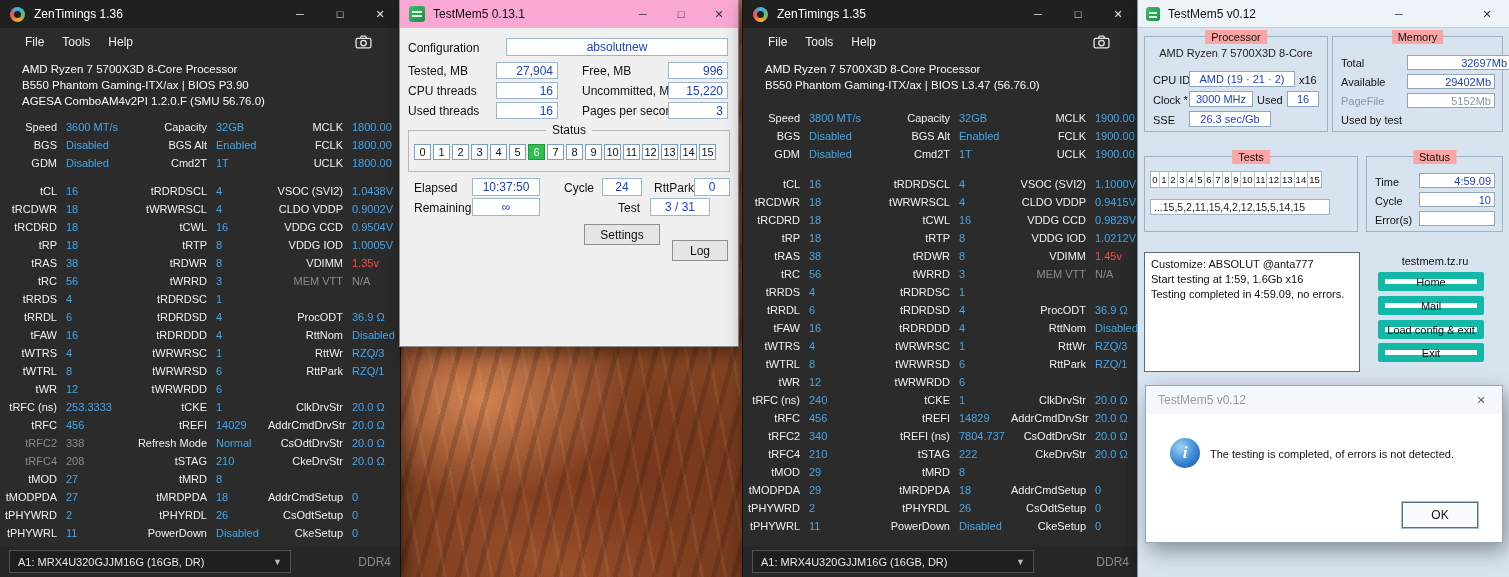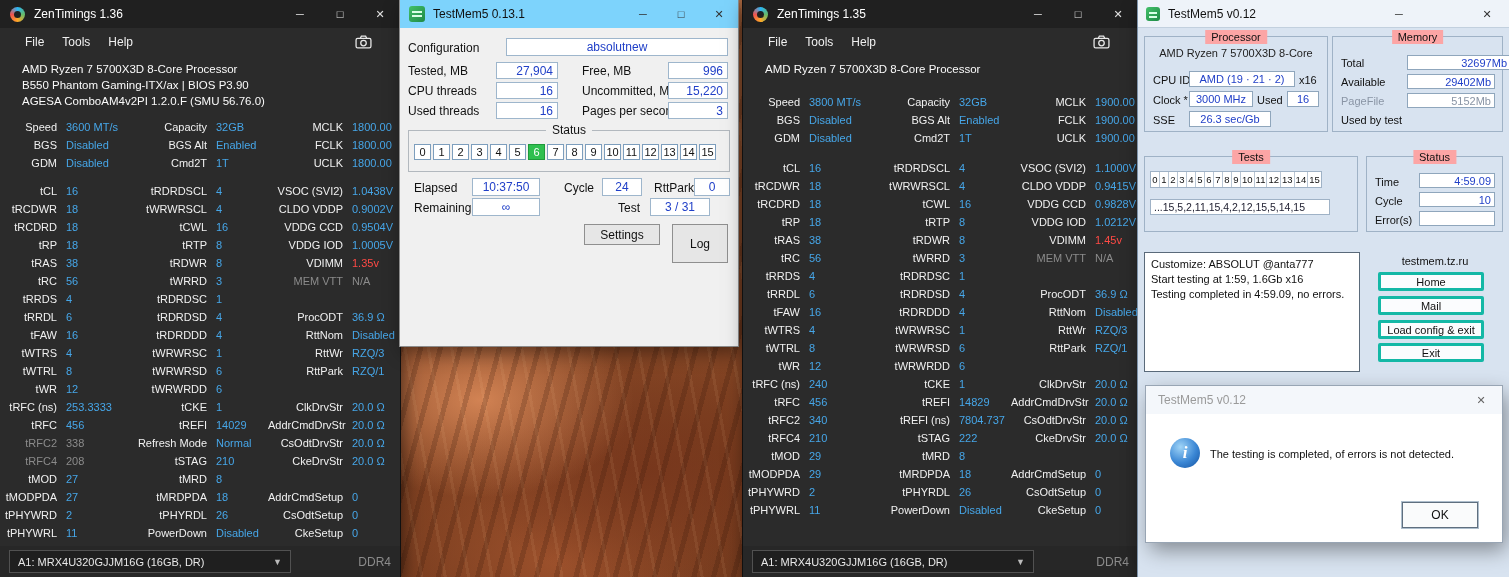--- a/index.html
+++ b/index.html
@@ -40,21 +40,21 @@
   .zt-main{margin-top:10px}
   #zt2 .zt-top{margin-top:16px}
   #zt2 .zt-main{margin-top:12px}
   .zt-bottom{position:absolute;left:0;right:0;bottom:0;height:31px;display:flex;align-items:center;padding:0 9px;background:#272727}
   .dimm{width:282px;height:23px;background:#1f1f1f;border:1px solid #515151;display:flex;align-items:center;padding:0 8px;font-size:11px;color:#e8e8e8;white-space:nowrap}
   .dimm .caret{margin-left:auto;font-size:9px;color:#bbb}
   .ddr{margin-left:auto;font-size:12px;color:#8b8b8b}
 
   
   .tm5a{background:#f0f0f0;box-shadow:0 0 0 1px #8c8c8c,3px 6px 18px rgba(0,0,0,.45)}
-  .lt-titlebar{height:28px;background:#7dd3fc;display:flex;align-items:center;padding-left:9px}
+  .lt-titlebar{height:28px;background:#f9a8d4;display:flex;align-items:center;padding-left:9px}
   .tm5-icon{width:16px;height:16px;border-radius:3px;background:linear-gradient(135deg,#43c06a,#1e8a45);margin-right:8px;position:relative;flex:0 0 auto}
   .tm5-icon::after{content:"";position:absolute;left:3px;right:3px;top:5px;height:2px;background:#d8ffe6;box-shadow:0 4px 0 #d8ffe6}
   .lt-title{font-size:12px;color:#111;white-space:nowrap}
   .lt-cap{width:38px;height:28px;display:flex;align-items:center;justify-content:center;color:#333;font-size:11px}
   .lbl{position:absolute;font-size:12px;color:#111;white-space:nowrap}
   .fbox{position:absolute;background:#fff;border:1px solid #9eb6cc;font-size:12px;color:#2140c8;display:flex;align-items:center;justify-content:flex-end;padding:0 4px;height:18px;white-space:nowrap}
   .fbox.center{justify-content:center}
   .groupbox{position:absolute;border:1px solid #b2b8be}
   .gb-label{position:absolute;top:-8px;left:50%;transform:translateX(-50%);background:#f0f0f0;padding:0 6px;font-size:12px;color:#111;white-space:nowrap;line-height:14px}
   .cells{position:absolute;left:5px;top:13px;display:flex}
@@ -68,21 +68,21 @@
   .tm5b-titlebar{height:28px;background:#eef3f9;display:flex;align-items:center;padding-left:8px;border-bottom:1px solid #c2d0de;position:relative}
   .tm5b .lbl{font-size:11px}
   .tm5b .fbox{font-size:11px;height:16px;border-color:#8fa6bc;padding:0 3px}
   .gb2{position:absolute;border:1px solid #9fb2c6}
   .gb2 .gb-label{background:#fca5a5;font-size:11px;top:-7px}
   .cpu-name{position:absolute;left:0;right:0;top:10px;text-align:center;font-size:11px;color:#222;white-space:nowrap}
   .tstrip{position:absolute;display:flex;border:1px solid #9fb2c6;background:#fff;height:17px}
   .tcell{display:inline-flex;min-width:9px;padding:0 1px;height:15px;border-right:1px solid #b9c6d4;background:#fff;color:#111;font-size:9.5px;align-items:center;justify-content:center}
   .tcell:last-child{border-right:none}
   .seqbox{position:absolute;background:#fff;border:1px solid #9fb2c6;font-size:10.5px;color:#223;display:flex;align-items:center;padding:0 3px;white-space:nowrap;overflow:hidden;height:16px}
-  .btn2{position:absolute;display:flex;align-items:center;justify-content:center;background:#fbfcfe;border:3px solid #14b8a6;font-size:11px;color:#111;border-radius:2px;white-space:nowrap}
+  .btn2{position:absolute;display:flex;align-items:center;justify-content:center;background:#fbfcfe;border:7px solid #14b8a6;font-size:11px;color:#111;border-radius:2px;white-space:nowrap}
   .biglog{position:absolute;background:#fff;border:1px solid #5a6a7a;font-size:11px;color:#111;padding:4px 6px;line-height:15px;white-space:nowrap;overflow:hidden}
   .site{position:absolute;font-size:11px;color:#111;text-align:center;white-space:nowrap}
   .dim2{color:#8a95a5 !important}
 
   
   .dlg{background:#fff;box-shadow:0 0 0 1px #98a5b4,4px 8px 20px rgba(0,0,0,.4)}
   .dlg-titlebar{height:28px;background:#f4f7fb;display:flex;align-items:center;padding-left:12px}
   .dlg-title{font-size:12px;color:#9a9a9a;white-space:nowrap}
   .dlg-close{margin-left:auto;width:42px;height:28px;display:flex;align-items:center;justify-content:center;color:#666;font-size:11px}
   .info-icon{position:absolute;left:24px;top:52px;width:30px;height:30px;border-radius:50%;
@@ -332,21 +332,21 @@
   <div class="fbox center" style="left:202px;top:178px;width:40px">24</div>
   <span class="lbl" style="left:254px;top:181px">RttPark</span>
   <div class="fbox center" style="left:294px;top:178px;width:36px">0</div>
 
   <span class="lbl" style="left:14px;top:201px">Remaining</span>
   <div class="fbox center" style="left:72px;top:198px;width:68px">∞</div>
   <span class="lbl" style="left:218px;top:201px">Test</span>
   <div class="fbox center" style="left:250px;top:198px;width:60px">3 / 31</div>
 
   <div class="btn" style="left:184px;top:224px;width:76px;height:21px">Settings</div>
-  <div class="btn" style="left:272px;top:224px;width:56px;height:39px">Log</div>
+  <div class="btn" style="left:272px;top:240px;width:56px;height:21px">Log</div>
 
 </div>
 
 <div class="window zt" id="zt2" style="left:743px;top:0;width:395px;height:577px">
   <div class="zt-titlebar">
     <span class="zt-appicon"></span>
     <span class="zt-title">ZenTimings 1.35</span>
     <span class="caps">
       <span class="cap">─</span>
       <span class="cap">□</span>
@@ -360,20 +360,21 @@
     <span class="zt-camera">
       <svg width="17" height="14" viewBox="0 0 16 13" fill="none" stroke="#e8e8e8" stroke-width="1.2">
         <rect x="1" y="3" width="14" height="9" rx="1.5"></rect>
           <path d="M5 3 L6 1 h4 l1 2"></path>
           <circle cx="8" cy="7.5" r="2.6"></circle>
       </svg>
     </span>
   </div>
   <div class="zt-info">
     <div>AMD Ryzen 7 5700X3D 8-Core Processor</div>
+    <div>B550 Phantom Gaming-ITX/ax | BIOS L3.47 (56.76.0)</div>
   </div>
   <div class="zt-grid zt-top">
       <span class="zt-l">Speed</span>
       <span class="zt-v">3800 MT/s</span>
       <span class="zt-l">Capacity</span>
       <span class="zt-v">32GB</span>
       <span class="zt-l">MCLK</span>
       <span class="zt-v">1900.00</span>
       <span class="zt-l">BGS</span>
       <span class="zt-v">Disabled</span>

